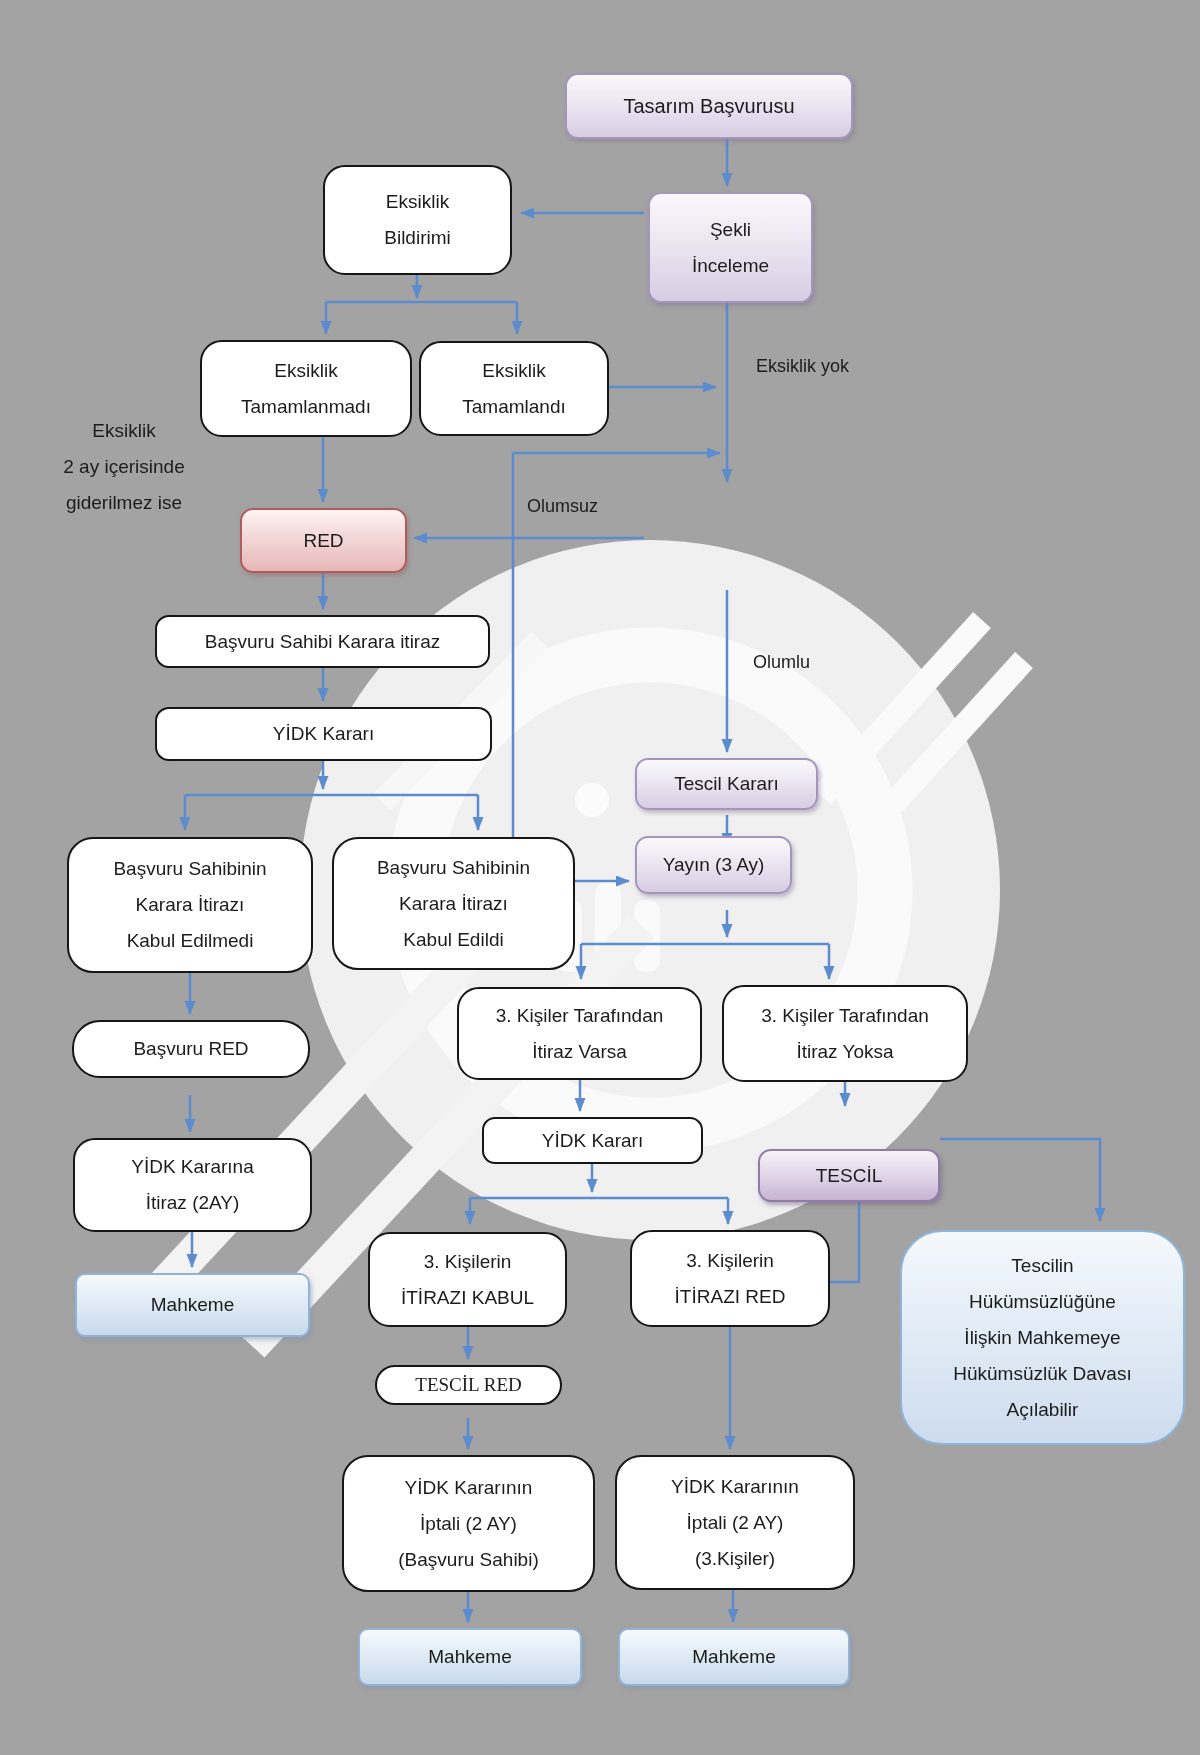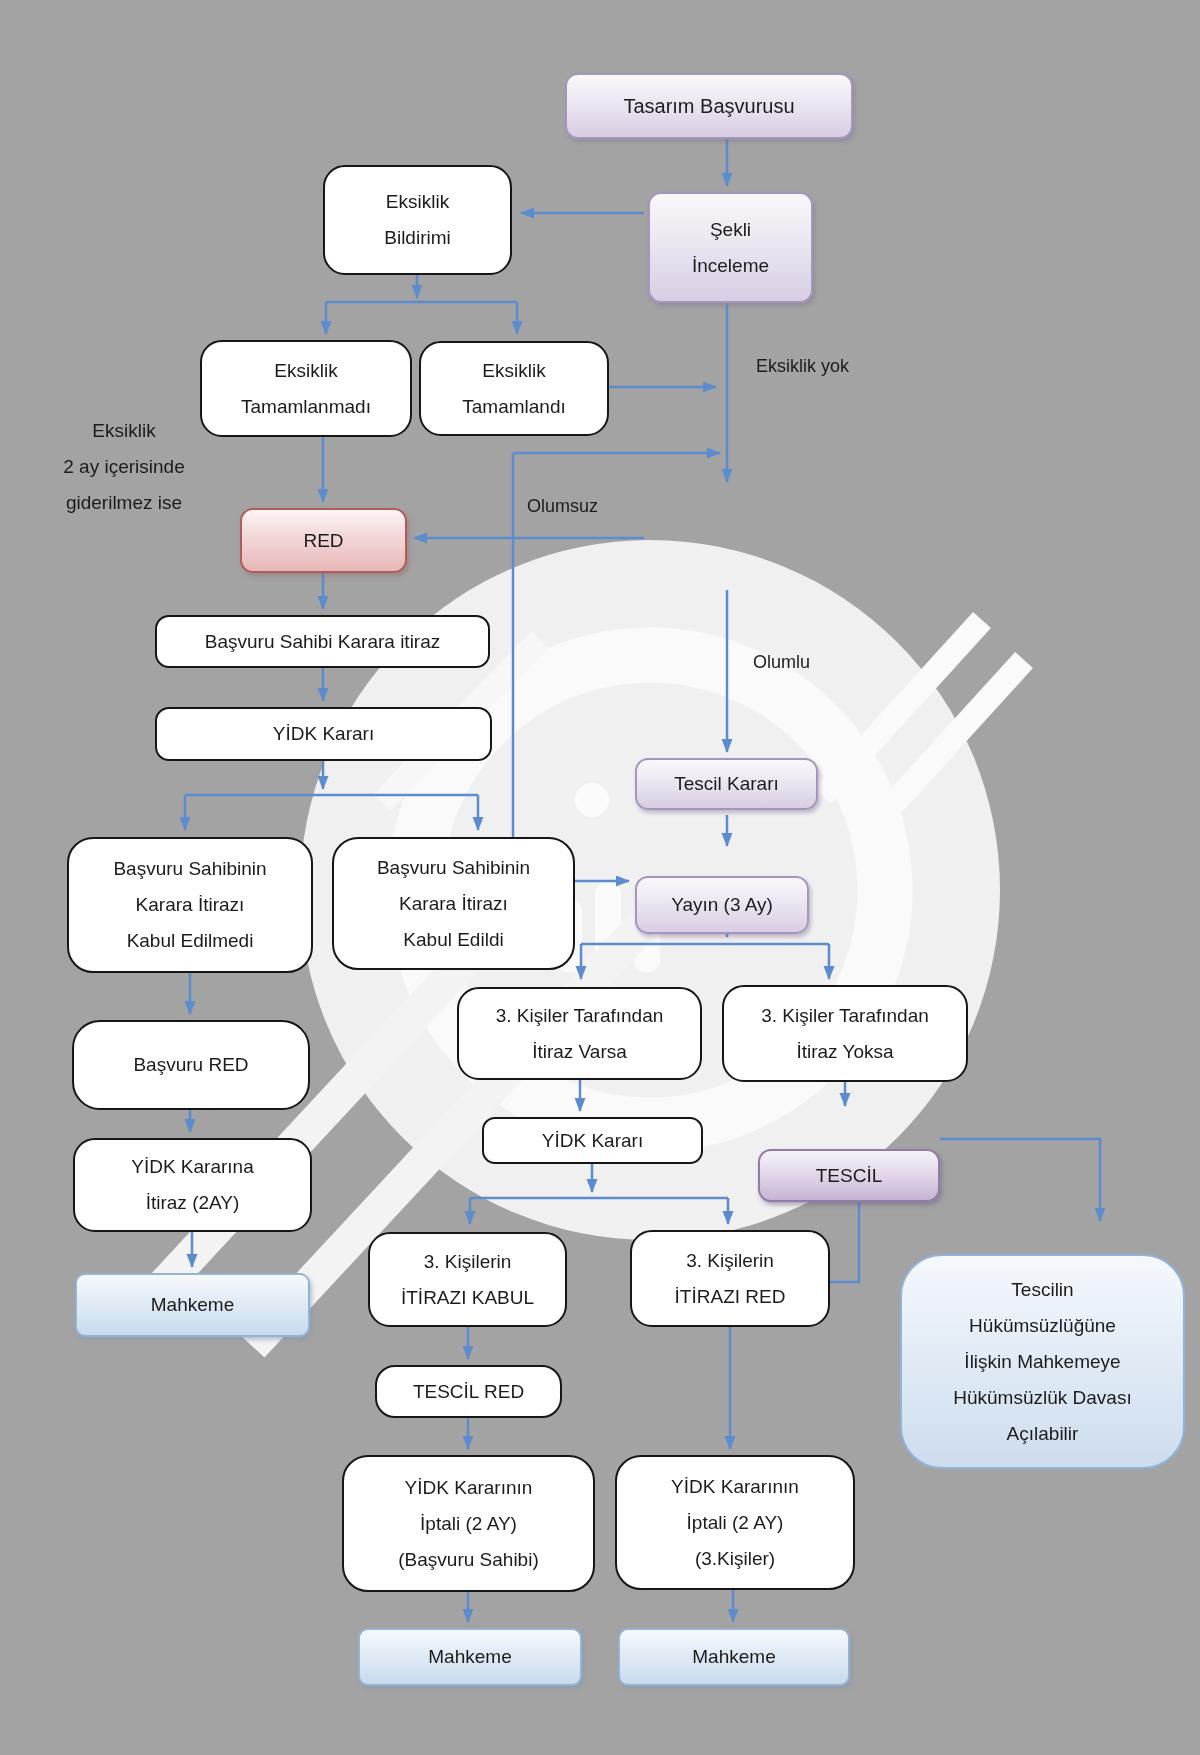--- a/index.html
+++ b/index.html
@@ -46,21 +46,20 @@
   .bluebox{
     background:linear-gradient(to bottom,#f6f9fc 0%,#e1ebf5 45%,#c8daed 100%);
     border:2px solid #93b2d4;
     border-radius:10px;
     box-shadow:2px 3px 4px rgba(130,150,175,0.5);
   }
   .bigblue{
     background:linear-gradient(to bottom,#f5f8fc 0%,#e2ecf6 45%,#cddcee 100%);
     border:2.5px solid #8fb4da;
     border-radius:42px;
-    margin-top:24px;
   }
   .lbl{
     position:absolute;
     font-size:18px;line-height:36px;
     white-space:nowrap;
     z-index:2;
   }
   .lblblock{
     position:absolute;
     font-size:19px;line-height:36px;
@@ -184,25 +183,25 @@
   <div class="node white" style="left:332px;top:837px;width:243px;height:133px;border-radius:26px;">
     <span>Başvuru Sahibinin</span>
     <span>Karara İtirazı</span>
     <span>Kabul Edildi</span>
   </div>
 
   <div class="node purple" style="left:635px;top:758px;width:183px;height:52px;">
     <span>Tescil Kararı</span>
   </div>
 
-  <div class="node purple" style="left:635px;top:876px;width:174px;height:58px;">
+  <div class="node purple" style="left:635px;top:836px;width:157px;height:58px;">
     <span>Yayın (3 Ay)</span>
   </div>
 
-  <div class="node white" style="left:72px;top:1020px;width:238px;height:90px;border-radius:28px;">
+  <div class="node white" style="left:72px;top:1020px;width:238px;height:58px;border-radius:28px;">
     <span>Başvuru RED</span>
   </div>
 
   <div class="node white" style="left:73px;top:1138px;width:239px;height:94px;">
     <span>YİDK Kararına</span>
     <span>İtiraz (2AY)</span>
   </div>
 
   <div class="node bluebox" style="left:75px;top:1273px;width:235px;height:64px;">
     <span>Mahkeme</span>
@@ -229,21 +228,21 @@
   <div class="node white" style="left:368px;top:1232px;width:199px;height:95px;">
     <span>3. Kişilerin</span>
     <span>İTİRAZI KABUL</span>
   </div>
 
   <div class="node white" style="left:630px;top:1230px;width:200px;height:97px;">
     <span>3. Kişilerin</span>
     <span>İTİRAZI RED</span>
   </div>
 
-  <div class="node white" style="left:375px;top:1365px;width:187px;height:53px;border-radius:20px;">
+  <div class="node white" style="left:375px;top:1365px;width:187px;height:40px;border-radius:20px;font-family:Liberation Serif, serif;">
     <span>TESCİL RED</span>
   </div>
 
   <div class="node white" style="left:342px;top:1455px;width:253px;height:137px;border-radius:26px;">
     <span>YİDK Kararının</span>
     <span>İptali (2 AY)</span>
     <span>(Başvuru Sahibi)</span>
   </div>
 
   <div class="node white" style="left:615px;top:1455px;width:240px;height:135px;border-radius:26px;">

